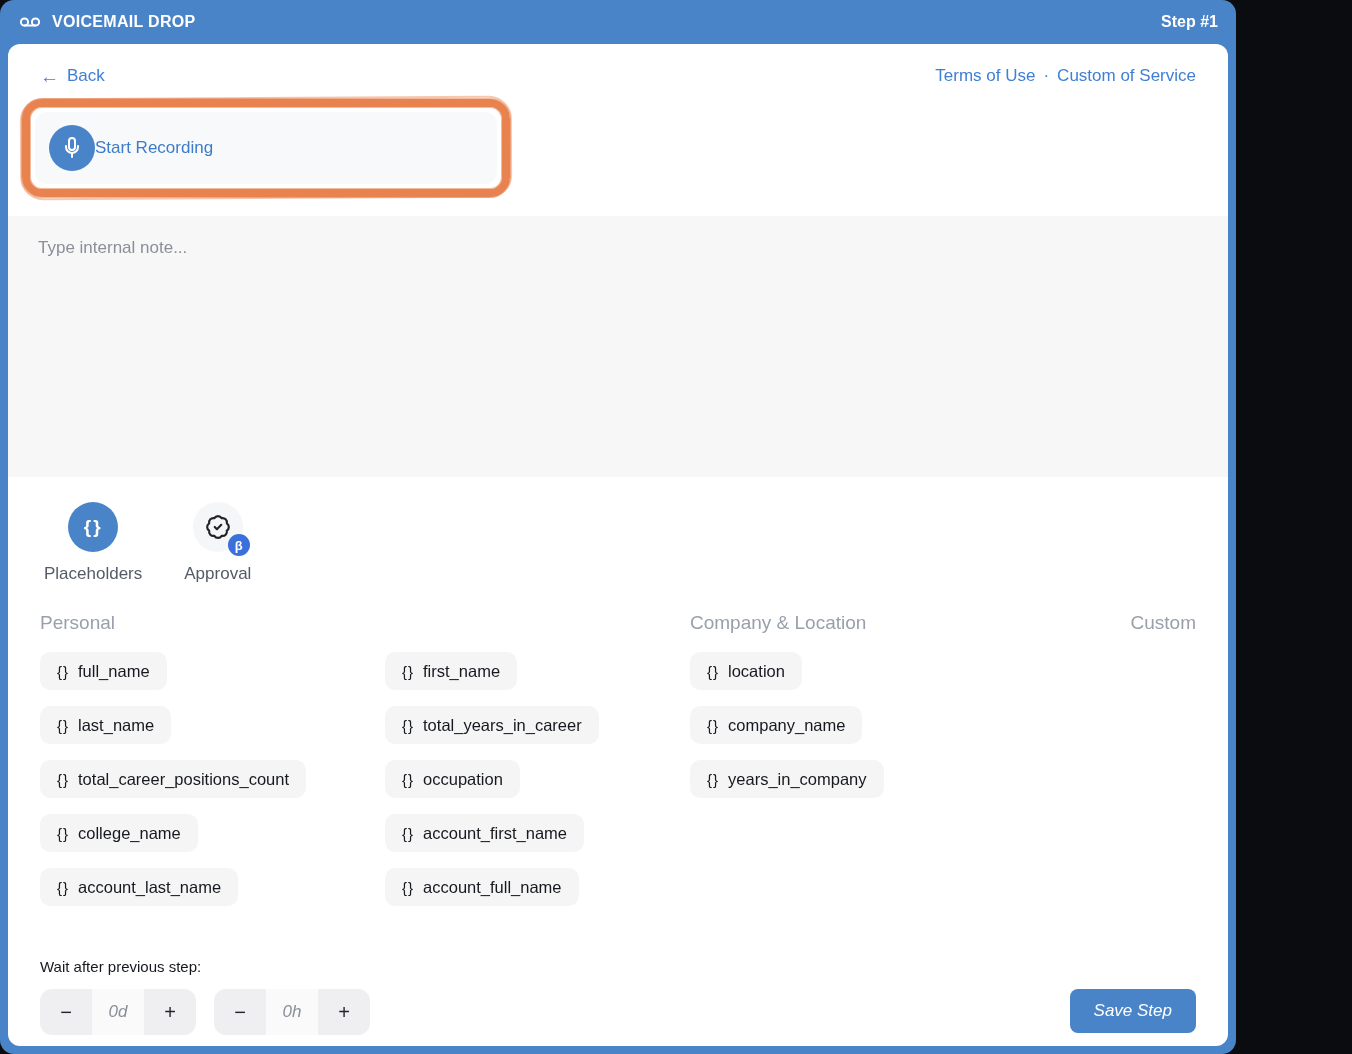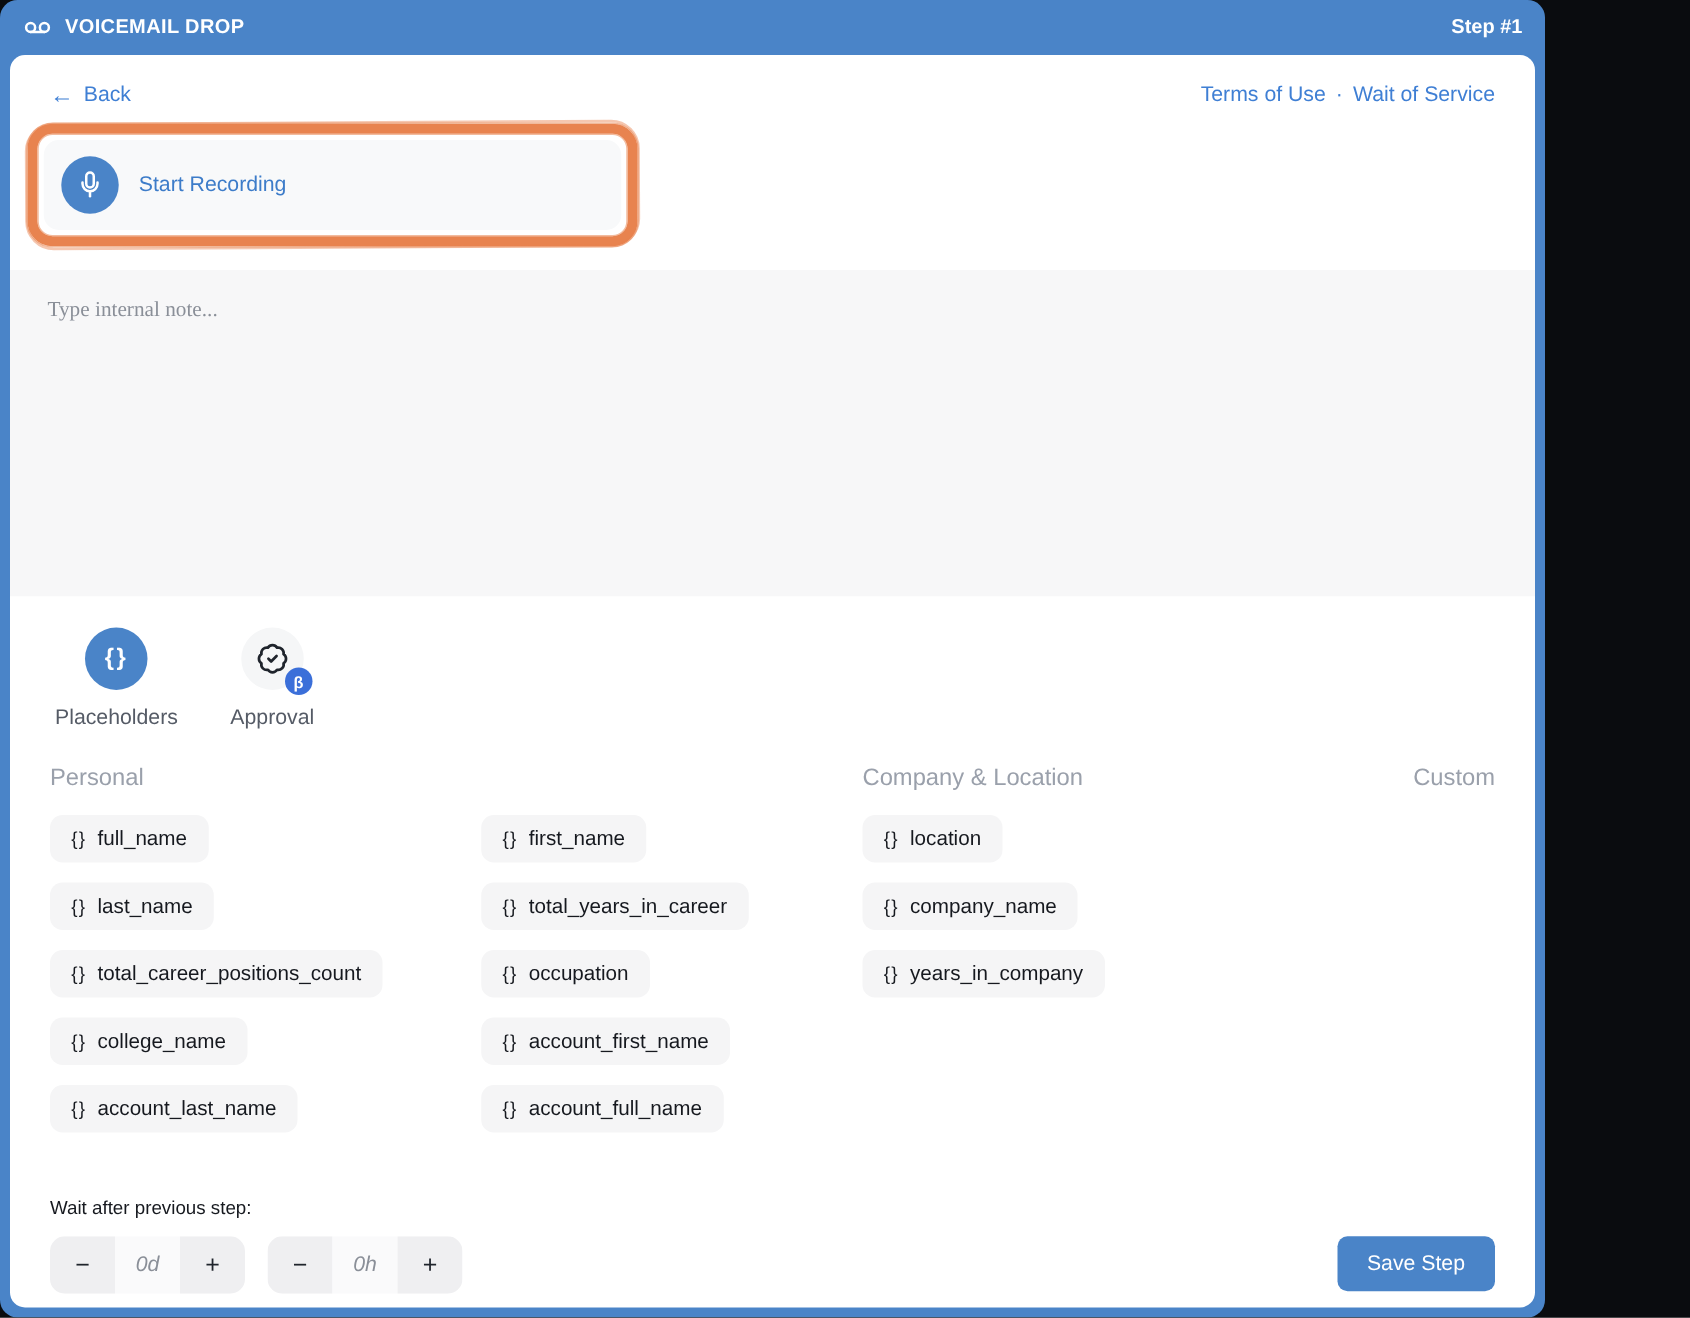--- a/index.html
+++ b/index.html
@@ -38,33 +38,33 @@
     border:8px solid #E8834F; border-radius:20px;
     box-shadow:0 0 0 1px rgba(232,131,79,.55), inset 0 0 0 1px rgba(232,131,79,.55);
     padding:5px; position:relative;
   }
   .recorder-annotation::before {
     content:""; position:absolute; inset:-10px; border:2px solid rgba(232,131,79,.45);
     border-radius:23px; transform:rotate(-.3deg); pointer-events:none;
   }
   .record-btn {
     width:100%; height:100%; background:#F8F9FA; border:none; border-radius:12px;
-    display:flex; align-items:center; gap:16px; padding:0 14px; cursor:pointer;
+    display:flex; align-items:center; padding:0 14px; cursor:pointer;
     font-family:inherit;
   }
   .mic-circle {
     width:46px; height:46px; border-radius:50%; background:#4A84C8;
     display:flex; align-items:center; justify-content:center; flex:0 0 auto;
   }
   .record-label { color:#3D7CC9; font-size:17px; }
 
   .note-area {
     display:block; width:100%; height:261px; margin-top:19px;
     background:#F7F7F8; border:none; resize:none; outline:none;
-    padding:22px 30px; font-size:17px; color:#2a2e35; font-family:Liberation Serif, serif;
+    padding:22px 30px; font-size:17px; color:#2a2e35; font-family:Liberation Sans, sans-serif;
   }
   .note-area::placeholder { color:#8A8F98; }
 
   .tools-row { display:flex; gap:42px; padding:25px 0 0 36px; }
   .tool { display:flex; flex-direction:column; align-items:center; gap:12px; cursor:pointer; }
   .tool-circle {
     width:50px; height:50px; border-radius:50%;
     display:flex; align-items:center; justify-content:center; position:relative;
   }
   .tool-circle.blue { background:#4A84C8; }
@@ -102,21 +102,21 @@
     width:52px; background:#EFEFF1; border:none; cursor:pointer;
     font-size:20px; color:#1F242C; font-family:inherit;
     display:flex; align-items:center; justify-content:center;
   }
   .stepper .seg-val {
     width:52px; background:#FAFAFB; color:#8A8F98; font-size:17px;
     display:flex; align-items:center; justify-content:center;font-style:italic;
   }
   .save-btn {
     margin-right:0; background:#4A84C8; color:#fff; border:none; border-radius:8px;
-    height:44px; padding:0 24px; font-size:17px; font-family:inherit; cursor:pointer;
+    height:44px; padding:0 24px; font-size:17px; font-family:inherit; cursor:pointer;font-style:italic;
   }
 </style>
 </head>
 <body>
 
 <div class="frame">
 
   <div class="titlebar">
     <div class="titlebar-left">
       <span style="display:flex;">
@@ -134,21 +134,21 @@
   <div class="card">
 
     <div class="toprow">
       <div class="back-link">
         <span class="back-arrow">←</span>
         <span>Back</span>
       </div>
       <div class="terms">
         <a>Terms of Use</a>
         <span class="sep">·</span>
-        <a>Wait of Service</a>
+        <a>Custom of Service</a>
       </div>
     </div>
 
     <div class="recorder-annotation">
       <button class="record-btn">
         <span class="mic-circle">
           <svg width="24" height="24" viewBox="0 0 24 24" fill="none" stroke="#ffffff" stroke-width="2" stroke-linecap="round" stroke-linejoin="round">
             <path d="M12 2a3 3 0 0 0-3 3v6a3 3 0 0 0 6 0V5a3 3 0 0 0-3-3Z"></path>
             <path d="M18 10v1a6 6 0 0 1-12 0v-1"></path>
             <line x1="12" y1="17" x2="12" y2="21"></line>

